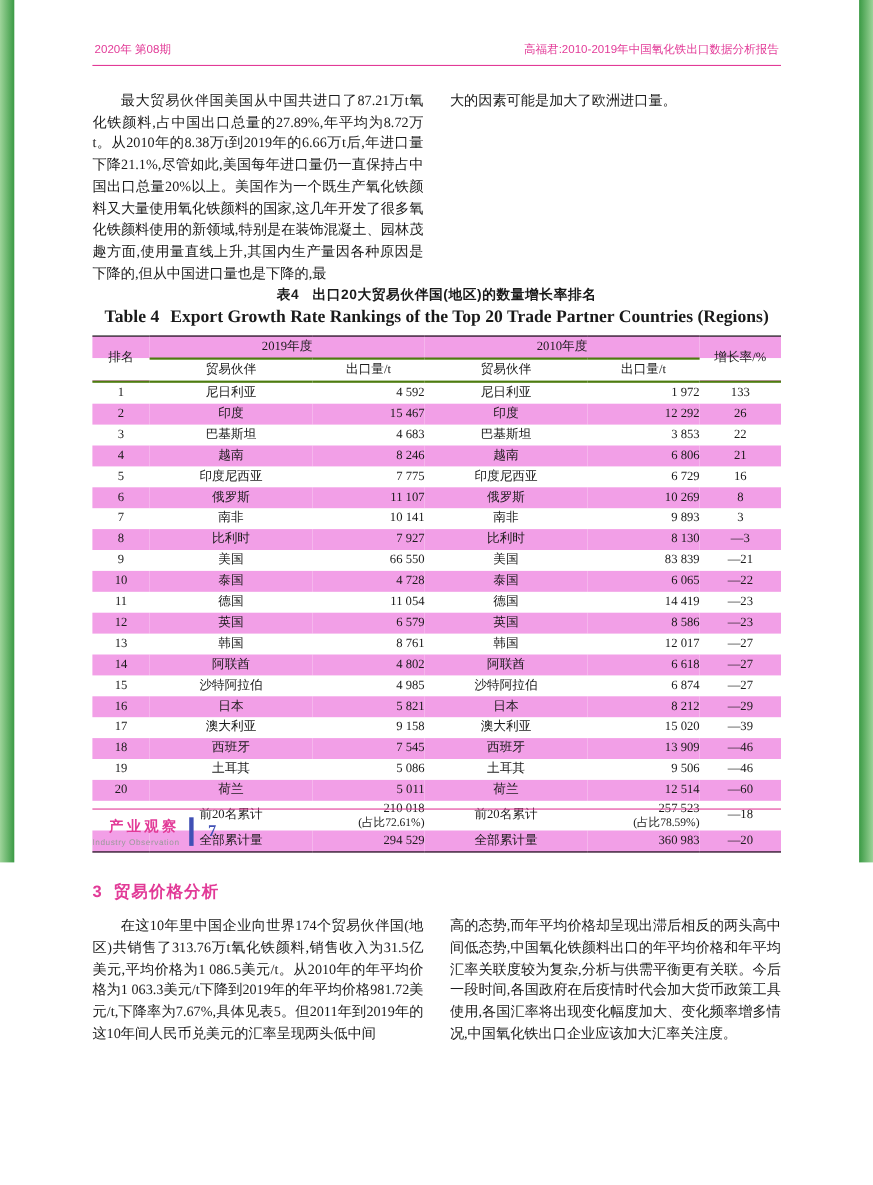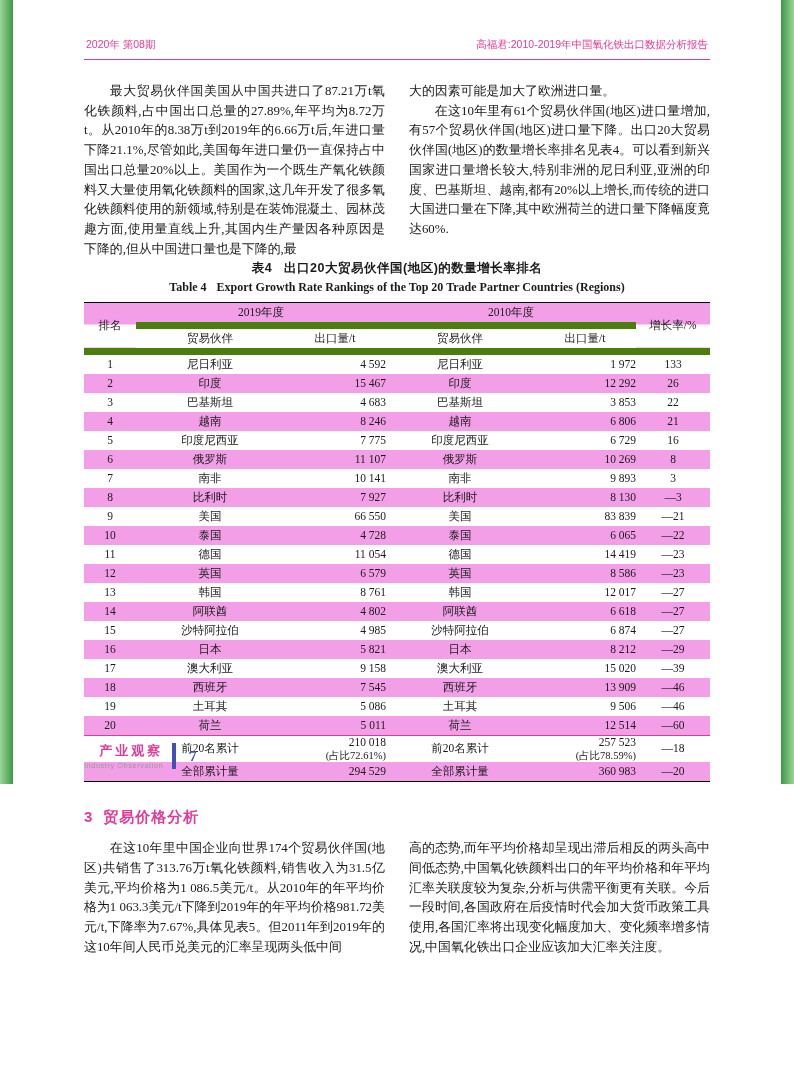--- a/index.html
+++ b/index.html
@@ -30,29 +30,29 @@
 
   
   .table-block{}
   .tbl-title-cn{
     text-align:center;font-family:"Liberation Sans","DejaVu Sans",sans-serif;
     font-weight:bold;font-size:12.5px;letter-spacing:0.5px;
   }
   .tbl-title-cn .lbl{margin-right:12px;}
   .tbl-title-en{
     text-align:center;font-family:"Liberation Serif","DejaVu Serif",serif;
-    font-weight:bold;font-size:12px;margin:3px 0 7px 0;
+    font-weight:bold;font-size:16px;margin:3px 0 7px 0;
   }
   .tbl-title-en .lbl{margin-right:10px;}
   table.t4{
     width:100%;border-collapse:collapse;
     border-top:1.5px solid #000;border-bottom:1.5px solid #000;
     font-size:11.5px;
   }
-  table.t4 th{font-weight:normal;border-bottom:7px solid #4d7c0f;}
+  table.t4 th{font-weight:normal;border-bottom:2px solid #4d7c0f;}
   table.t4 th,table.t4 td{padding:0;height:19px;vertical-align:middle;line-height:1.25;}
   th.year{background:var(--row-pink,#f29fe7);height:19px;text-align:center;}
   th.th-split{
     background:linear-gradient(to bottom,var(--row-pink,#f29fe7) 50%,#fff 50%);
     text-align:center;
   }
   th.sub{background:#fff;height:17px;text-align:center;}
   td.c-rank{text-align:center;}
   td.c-partner{text-align:center;}
   td.c-value{text-align:right;padding-right:16px;}
@@ -92,21 +92,20 @@
       <span>高福君:2010-2019年中国氧化铁出口数据分析报告</span>
     </div>
     <div class="header-rule"></div>
 
     <section class="two-col">
       <div class="col">
         <p class="indent">最大贸易伙伴国美国从中国共进口了87.21万t氧化铁颜料,占中国出口总量的27.89%,年平均为8.72万t。从2010年的8.38万t到2019年的6.66万t后,年进口量下降21.1%,尽管如此,美国每年进口量仍一直保持占中国出口总量20%以上。美国作为一个既生产氧化铁颜料又大量使用氧化铁颜料的国家,这几年开发了很多氧化铁颜料使用的新领域,特别是在装饰混凝土、园林茂趣方面,使用量直线上升,其国内生产量因各种原因是下降的,但从中国进口量也是下降的,最</p>
       </div>
       <div class="col">
         <p>大的因素可能是加大了欧洲进口量。</p>
-        <p class="indent">在这10年里有61个贸易伙伴国(地区)进口量增加,有57个贸易伙伴国(地区)进口量下降。出口20大贸易伙伴国(地区)的数量增长率排名见表4。可以看到新兴国家进口量增长较大,特别非洲的尼日利亚,亚洲的印度、巴基斯坦、越南,都有20%以上增长,而传统的进口大国进口量在下降,其中欧洲荷兰的进口量下降幅度竟达60%.</p>
       </div>
     </section>
 
     <div class="table-block">
       <div class="tbl-title-cn">
         <span class="lbl">表4</span><span>出口20大贸易伙伴国(地区)的数量增长率排名</span>
       </div>
       <div class="tbl-title-en">
         <span class="lbl">Table 4</span><span>Export Growth Rate Rankings of the Top 20 Trade Partner Countries (Regions)</span>
       </div>

